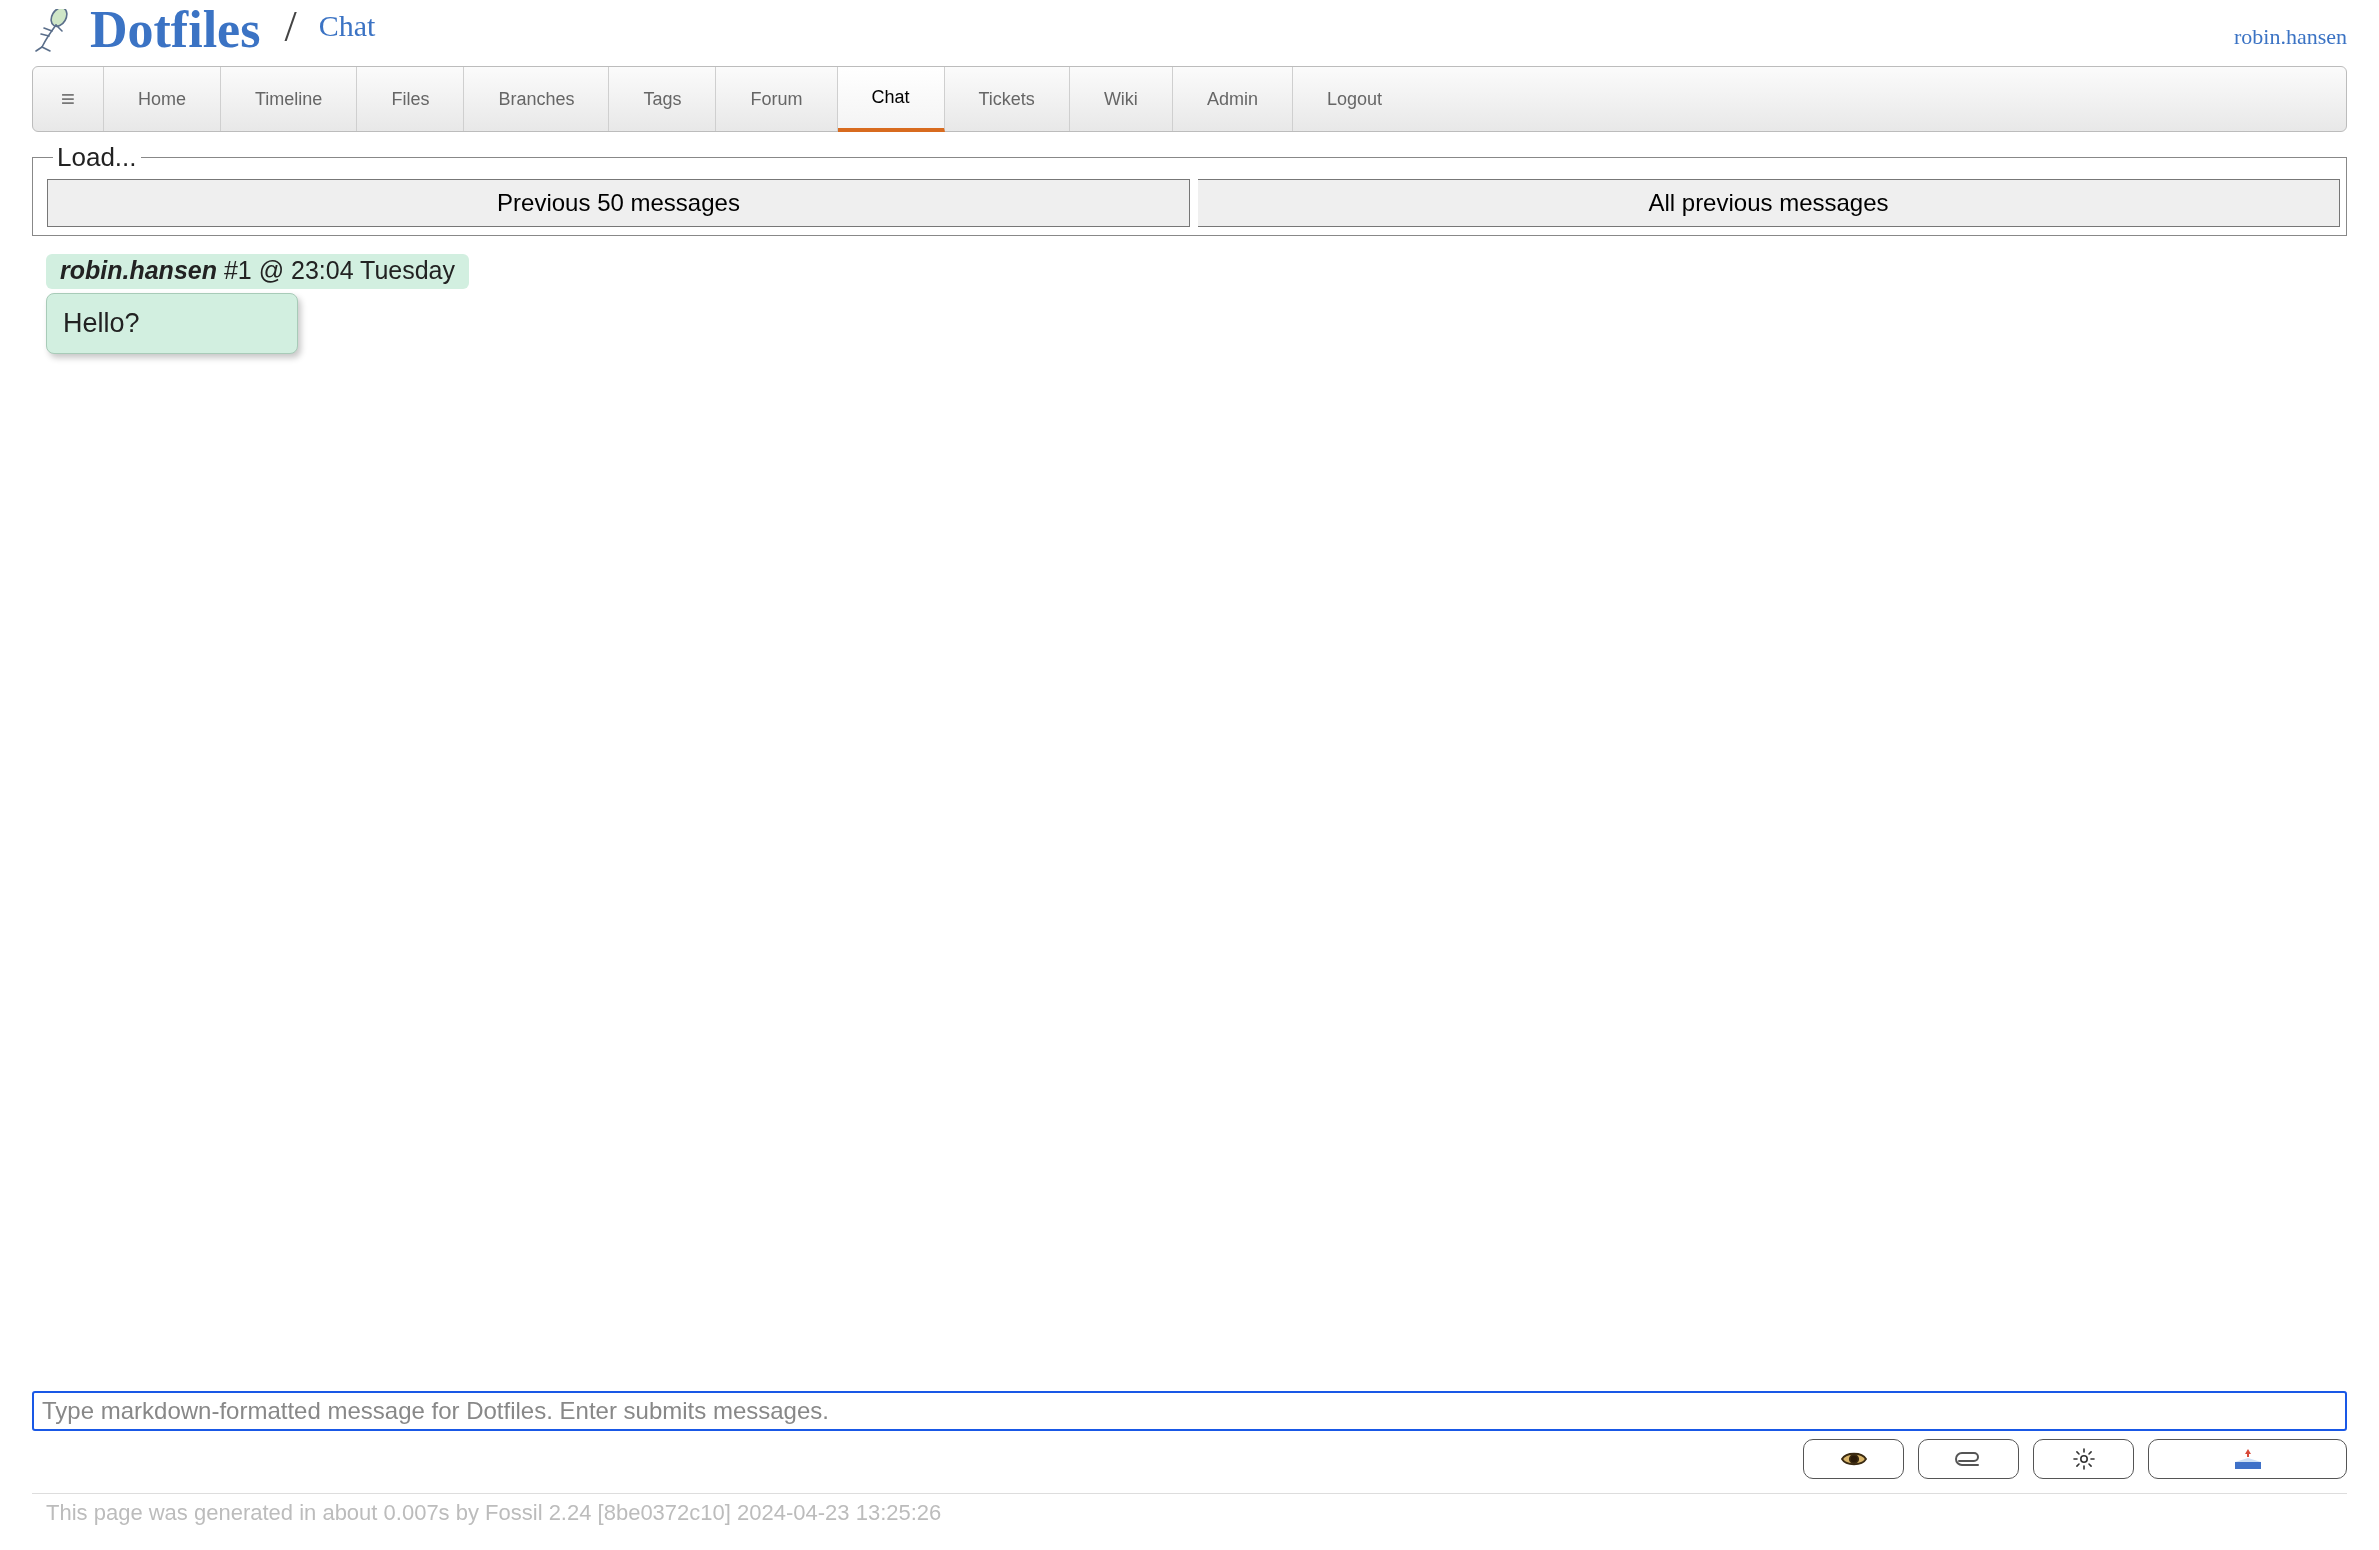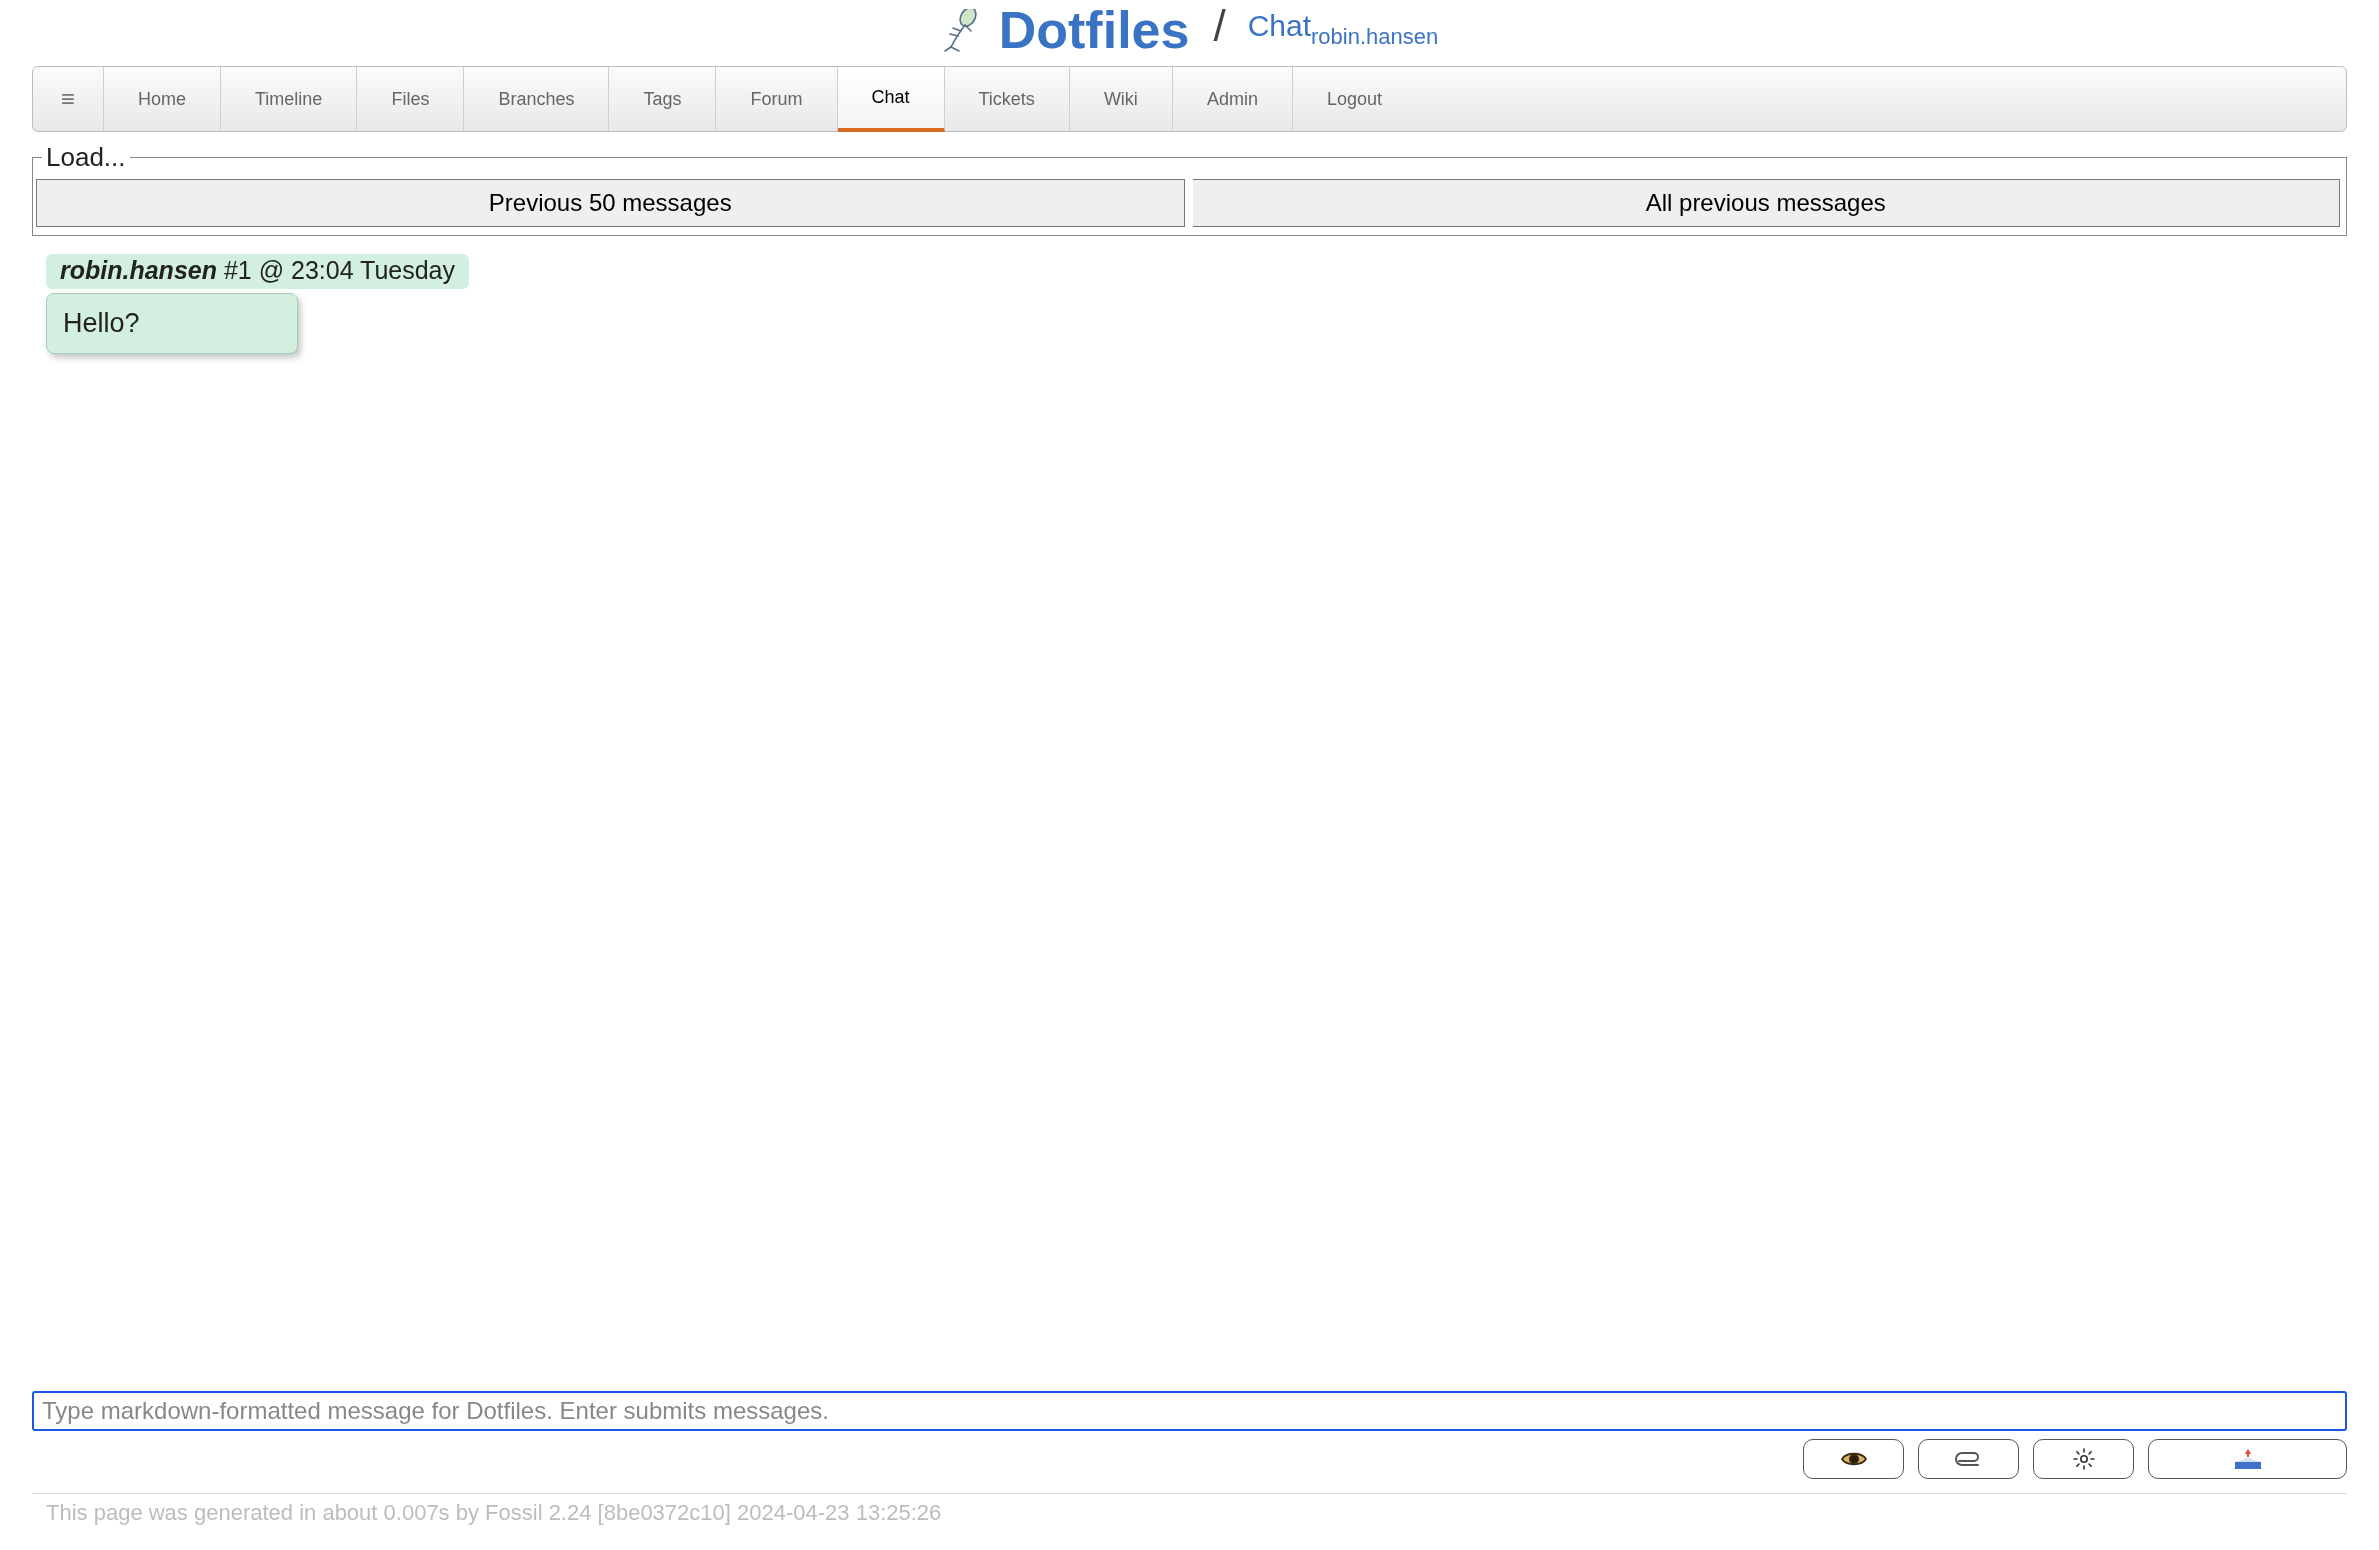--- a/index.html
+++ b/index.html
@@ -14,22 +14,23 @@
   }
   .page {
     display: flex;
     flex-direction: column;
     height: 100%;
     padding: 0 32px 10px 32px;
   }
   .header {
     display: flex;
     align-items: flex-end;
-    justify-content: center;
+    justify-content: space-between;
     padding: 4px 0 10px 0;
+    font-family: Liberation Serif, serif;
   }
   .header-left {
     display: flex;
     align-items: center;
     gap: 14px;
   }
   .logo {
     width: 40px;
     height: 44px;
     margin-right: 4px;
@@ -92,21 +93,21 @@
     color: #000;
     border-bottom: 4px solid #d86b1f;
     margin-bottom: -1px;
     background: linear-gradient(#ffffff, #f4f4f4);
   }
   .nav-item:last-child { border-right: none; }
 
   .load-fieldset {
     margin: 10px 0 18px 0;
     border: 1px solid #888;
-    padding: 6px 6px 8px 3px;
+    padding: 6px 6px 8px 14px;
   }
   .load-fieldset legend {
     font-size: 26px;
     color: #222;
     padding: 0 4px;
     margin-left: 6px;
   }
   .load-buttons {
     display: flex;
     gap: 8px;

